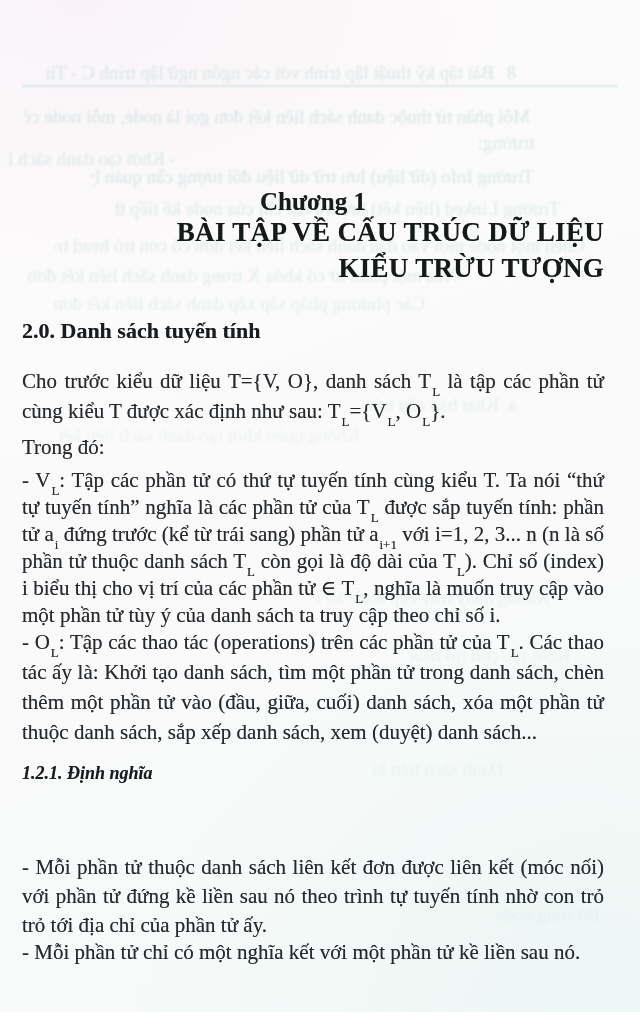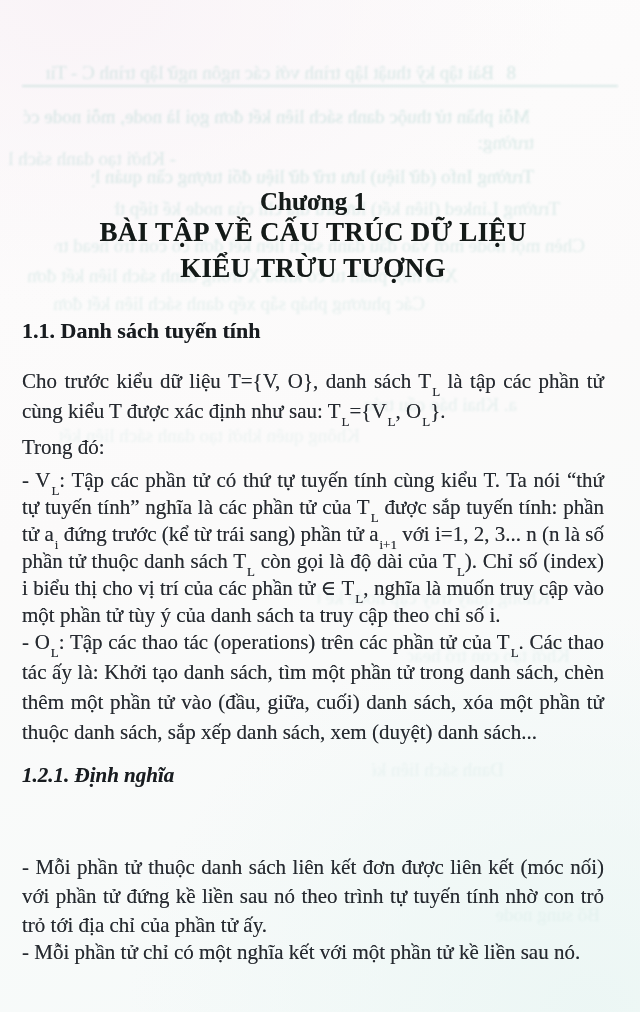--- a/index.html
+++ b/index.html
@@ -64,21 +64,21 @@
     color: #141a18;
   }
   .section-heading {
     font-weight: bold;
     font-size: 22px;
     color: #181c20;
   }
   .subsection-heading {
     font-weight: bold;
     font-style: italic;
-    font-size: 21px;
+    font-size: 18px;
     color: #181c20;
   }
   .body-para {
     font-size: 21px;
     line-height: 30px;
     text-align: justify;
   }
   .lh27 { line-height: 27px; }
   .lh29 { line-height: 29px; }
   .body-para sub {
@@ -109,26 +109,26 @@
       <span class="ghost" style="top: 395px; left: 345px; width: 172px; opacity: 0.26; color: rgb(165, 207, 201);">a. Khai báo cấu trúc</span>
       <span class="ghost" style="top: 426px; left: 60px; width: 300px; opacity: 0.18; color: rgb(165, 207, 201);">Không quên khởi tạo danh sách liên kết</span>
       <span class="ghost" style="top: 588px; left: 318px; width: 232px; opacity: 0.2; color: rgb(165, 207, 201);">Không quay truy cập node kế tiếp</span>
       <span class="ghost" style="top: 646px; left: 408px; width: 162px; opacity: 0.18; color: rgb(165, 207, 201);">Khởi tạo con trỏ head</span>
       <span class="ghost" style="top: 760px; left: 372px; width: 132px; opacity: 0.16; color: rgb(165, 207, 201);">Danh sách liên kết</span>
       <span class="ghost" style="top: 905px; left: 478px; width: 122px; opacity: 0.16; color: rgb(165, 207, 201);">Bổ sung node</span>
     </div>
 
   <div class="block chapter-label" style="top:188px;">Chương 1</div>
 
-  <div class="block book-title" style="top:214px;">
+  <div class="block book-title" style="top:214px;text-align:right;">
     <div>BÀI TẬP VỀ CẤU TRÚC DỮ LIỆU</div>
     <div>KIỂU TRỪU TƯỢNG</div>
   </div>
 
-  <div class="block section-heading" style="top:318px;">1.1. Danh sách tuyến tính</div>
+  <div class="block section-heading" style="top:318px;">2.0. Danh sách tuyến tính</div>
 
   <p class="block body-para" style="top:411px;">Trong đó:</p>
 
   <p class="block body-para" style="top:345px;">Cho trước kiểu dữ liệu T={V, O}, danh sách T<sub>L</sub> là tập các phần tử cùng kiểu T được xác định như sau: T<sub>L</sub>={V<sub>L</sub>, O<sub>L</sub>}.</p>
 
   <p class="block body-para lh27" style="top:446px;">- V<sub>L</sub>: Tập các phần tử có thứ tự tuyến tính cùng kiểu T. Ta nói “thứ tự tuyến tính” nghĩa là các phần tử của T<sub>L</sub> được sắp tuyến tính: phần tử a<sub>i</sub> đứng trước (kể từ trái sang) phần tử a<sub>i+1</sub> với i=1, 2, 3... n (n là số phần tử thuộc danh sách T<sub>L</sub> còn gọi là độ dài của T<sub>L</sub>). Chỉ số (index) i biểu thị cho vị trí của các phần tử ∈ T<sub>L</sub>, nghĩa là muốn truy cập vào một phần tử tùy ý của danh sách ta truy cập theo chỉ số i.</p>
 
   <p class="block body-para" style="top:606px;">- O<sub>L</sub>: Tập các thao tác (operations) trên các phần tử của T<sub>L</sub>. Các thao tác ấy là: Khởi tạo danh sách, tìm một phần tử trong danh sách, chèn thêm một phần tử vào (đầu, giữa, cuối) danh sách, xóa một phần tử thuộc danh sách, sắp xếp danh sách, xem (duyệt) danh sách...</p>
 
 

